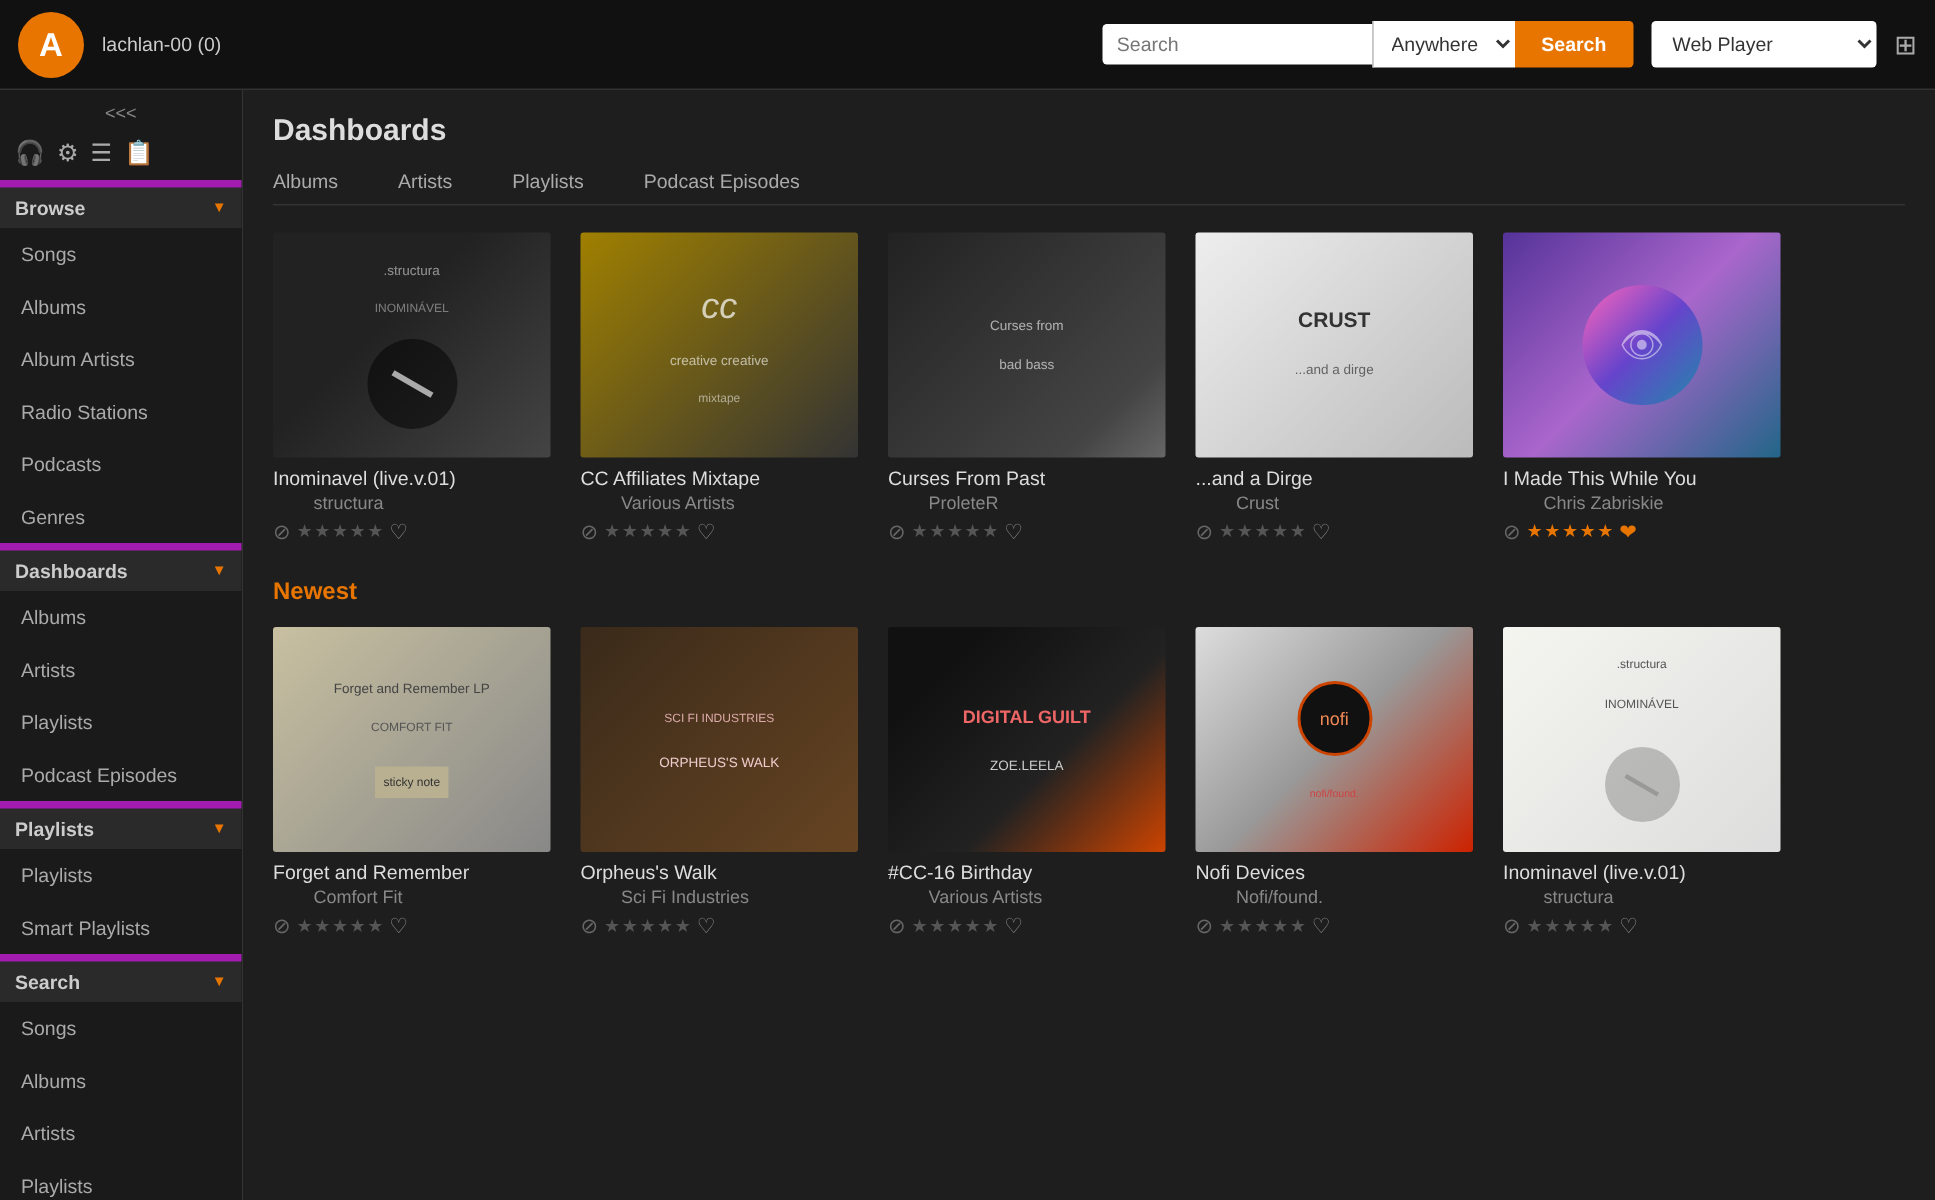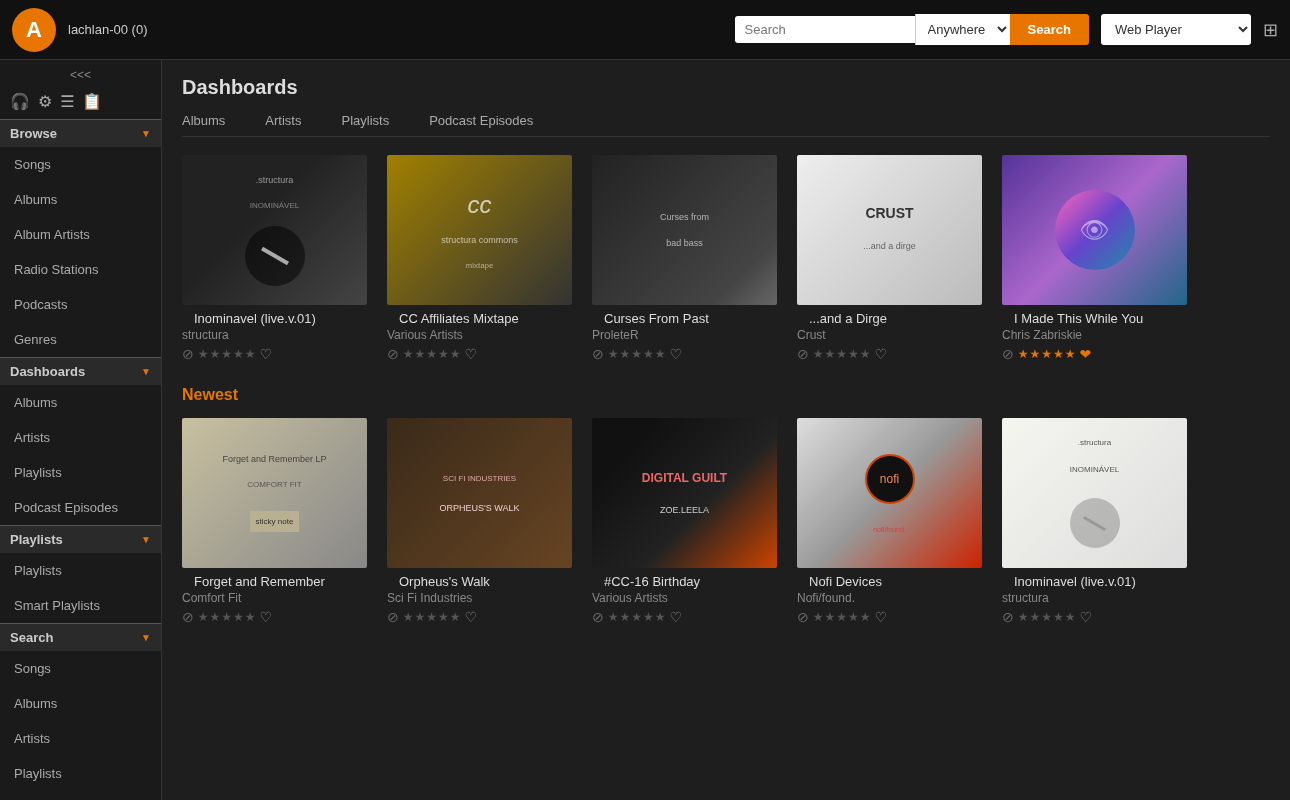--- a/index.html
+++ b/index.html
@@ -142,21 +142,21 @@
     .sidebar-section-header {
       background: #2a2a2a;
       color: #ccc;
       padding: 6px 10px;
       font-size: 13px;
       font-weight: bold;
       display: flex;
       align-items: center;
       justify-content: space-between;
       cursor: pointer;
-      border-top: 1px solid #a21caf;
+      border-top: 5px solid #a21caf;
     }
     .sidebar-section-header .arrow {
       color: #e87500;
       font-size: 10px;
     }
 
     .sidebar-item {
       padding: 10px 14px;
       color: #aaa;
       cursor: pointer;
@@ -227,29 +227,29 @@
       cursor: pointer;
       position: relative;
     }
     .album-title {
       color: #ddd;
       font-size: 13px;
       margin-top: 6px;
       white-space: nowrap;
       overflow: hidden;
       text-overflow: ellipsis;
-      margin-left: 12px;
     }
     .album-artist {
       color: #888;
       font-size: 12px;
       margin-top: 2px;
       white-space: nowrap;
       overflow: hidden;
       text-overflow: ellipsis;
+      margin-left: 27px;
     }
     .album-actions {
       display: flex;
       align-items: center;
       gap: 4px;
       margin-top: 4px;
     }
     .action-icon {
       color: #666;
       font-size: 14px;
@@ -420,21 +420,21 @@
             <span class="star empty">★</span>
           </div>
           <span class="action-icon heart-outline">♡</span>
         </div>
       </div>
 
       <div class="album-card">
         <div class="album-thumb cover-2">
           <div class="art-pattern">
             <div style="font-size:24px;color:#fff;opacity:0.7;font-style:italic;">cc</div>
-            <div style="font-size:9px;color:#fff;opacity:0.6;">structura commons</div>
+            <div style="font-size:9px;color:#fff;opacity:0.6;">creative creative</div>
             <div style="font-size:8px;color:#fff;opacity:0.5;">mixtape</div>
           </div>
         </div>
         <div class="album-title">CC Affiliates Mixtape</div>
         <div class="album-artist">Various Artists</div>
         <div class="album-actions">
           <span class="action-icon">⊘</span>
           <div class="star-row">
             <span class="star empty">★</span>
             <span class="star empty">★</span>

